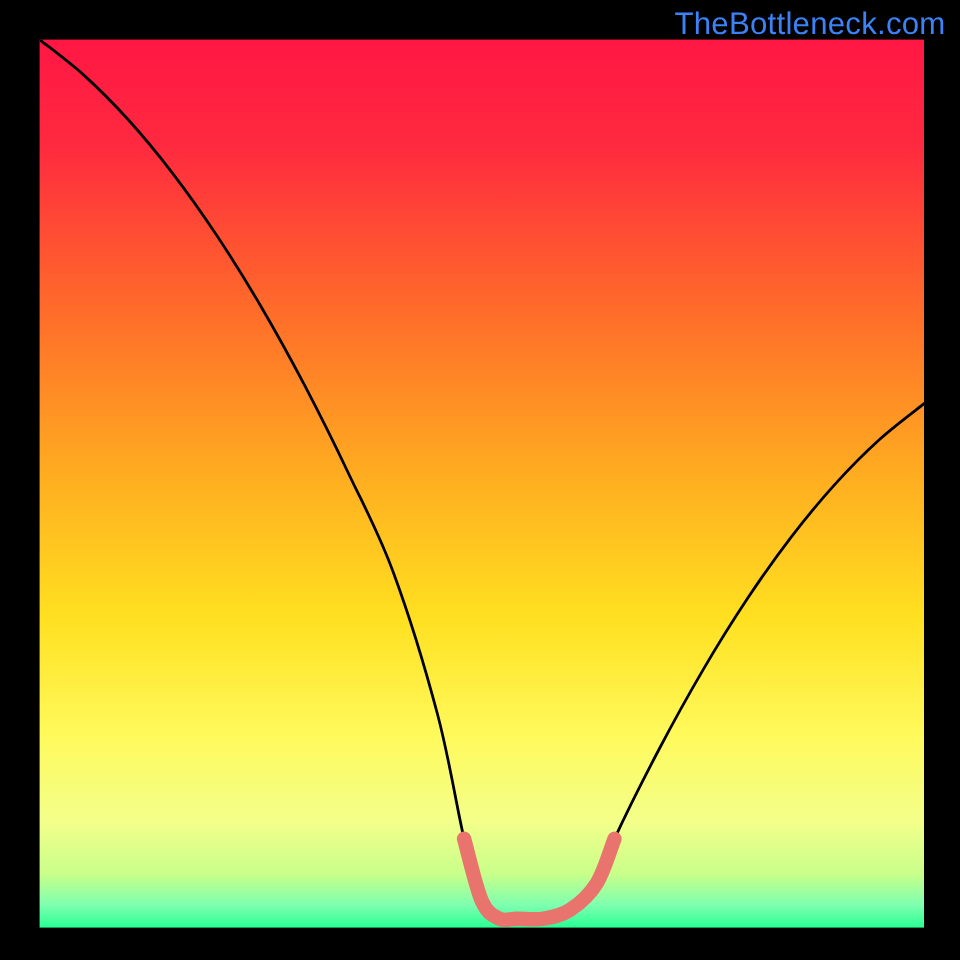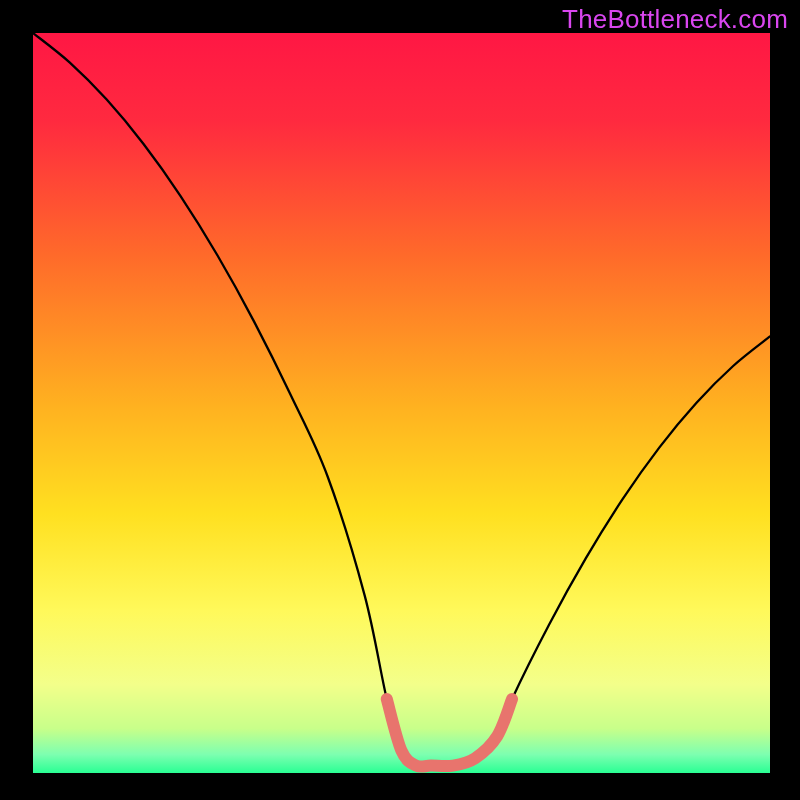--- a/index.html
+++ b/index.html
@@ -16,21 +16,21 @@
     top: 0;
     left: 0;
     width: 800px;
     height: 800px;
     background: #000;
   }
   .watermark {
     position: absolute;
     top: 4px;
     right: 12px;
-    color: #d946ef;
+    color: #3b82f6;
     font-size: 26px;
     font-weight: 500;
     letter-spacing: 0.2px;
     z-index: 10;
     -webkit-user-select: none;
     user-select: none;
   }
   svg {
     position: absolute;
     top: 0;

